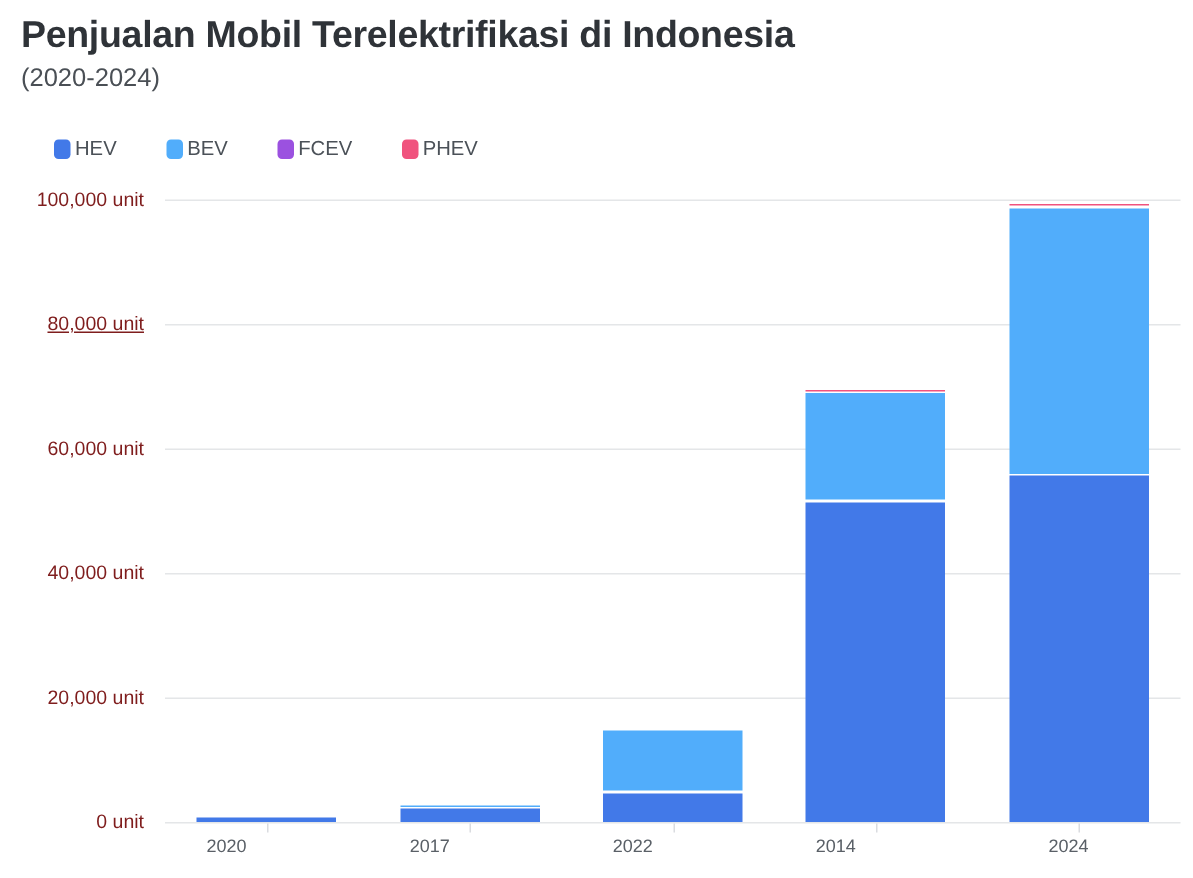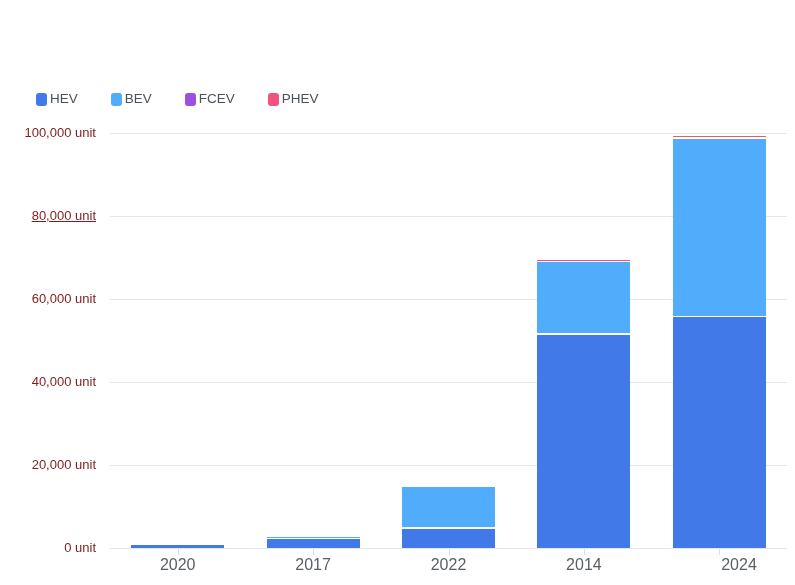--- a/index.html
+++ b/index.html
@@ -112,42 +112,45 @@
   .xtick-mark {
     position: absolute;
     width: 1px;
     height: 6px;
     background: #dadce0;
     top: 549px;
   }
   .xtick-label {
     position: absolute;
     top: 557px;
-    font-size: 16px;
+    font-size: 12px;
     color: #5a6067;
-    text-align: center;
     white-space: nowrap;
     line-height: 15px;
   }
 
   .bar-group {
     position: absolute;
     bottom: 0;
   }
   .bar-seg {
     position: absolute;
     left: 0;
     width: 100%;
   }
 </style>
 </head>
 <body>
 
 <div class="chart-root">
 
+  <div class="header">
+    <div class="chart-title">Penjualan Mobil Terelektrifikasi di Indonesia</div>
+    <div class="chart-subtitle">(2020-2024)</div>
+  </div>
 
   <div class="legend" id="legend-root">
       <div class="legend-item">
         <span class="legend-swatch" style="background: rgb(66, 121, 232);"></span>
         <span class="legend-label">HEV</span>
       </div>
       <div class="legend-item">
         <span class="legend-swatch" style="background: rgb(81, 173, 251);"></span>
         <span class="legend-label">BEV</span>
       </div>

